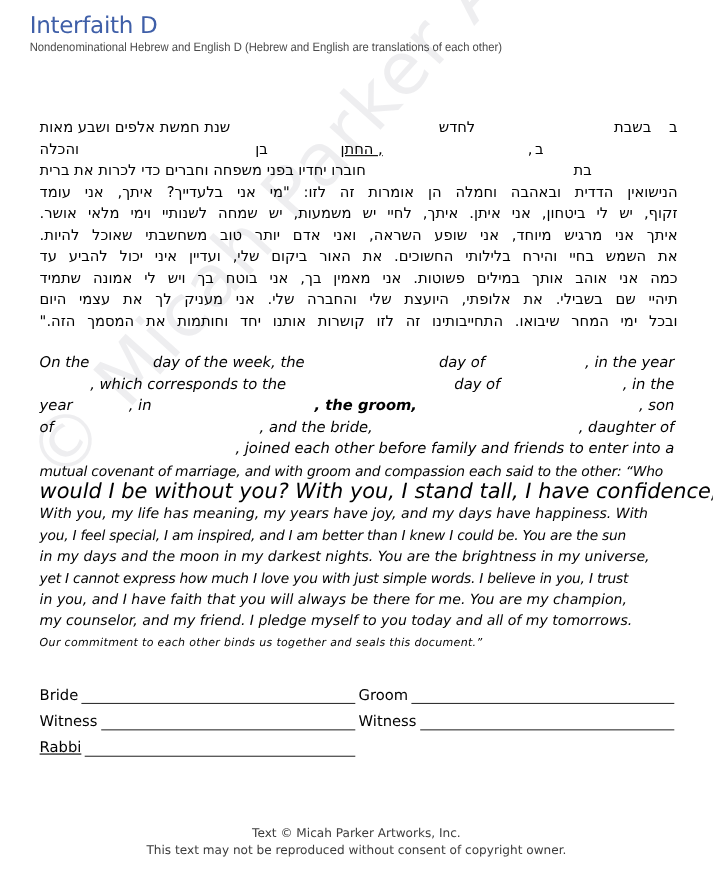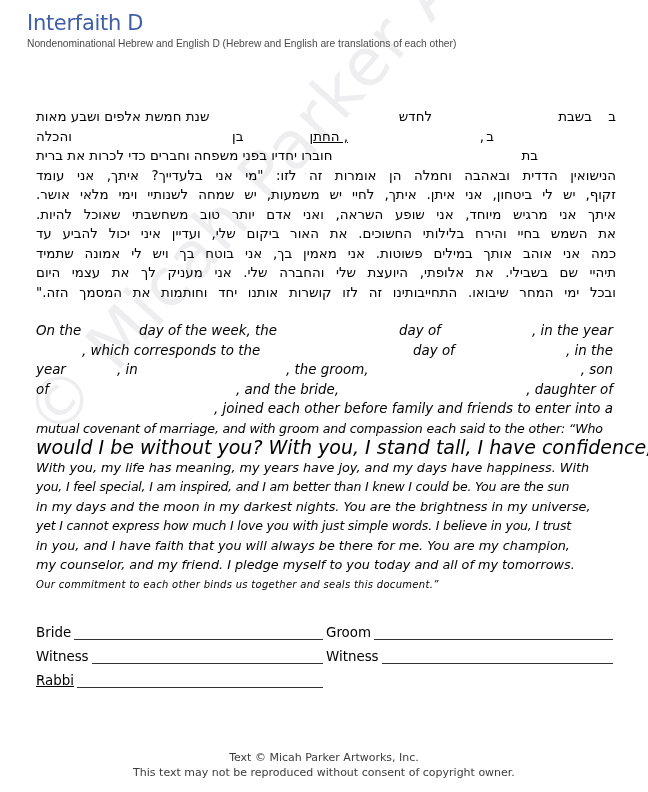--- a/index.html
+++ b/index.html
@@ -71,21 +71,21 @@
     <span class="abs" style="right:0;">, in the year</span>
   </div>
   <div class="eline">
     <span class="abs" style="left:46px;">, which corresponds to the</span>
     <span class="abs" style="left:377px;">day of</span>
     <span class="abs" style="right:0;">, in the</span>
   </div>
   <div class="eline">
     <span class="abs" style="left:0;">year</span>
     <span class="abs" style="left:81px;">, in</span>
-    <span class="abs" style="left:250px;">, the groom,</span>
+    <span class="abs" style="left:250px;font-weight:bold;">, the groom,</span>
     <span class="abs" style="right:0;">, son</span>
   </div>
   <div class="eline">
     <span class="abs" style="left:0;">of</span>
     <span class="abs" style="left:200px;">, and the bride,</span>
     <span class="abs" style="right:0;">, daughter of</span>
   </div>
   <div class="eline">
     <span class="abs" style="right:0;">, joined each other before family and friends to enter into a</span>
   </div>

